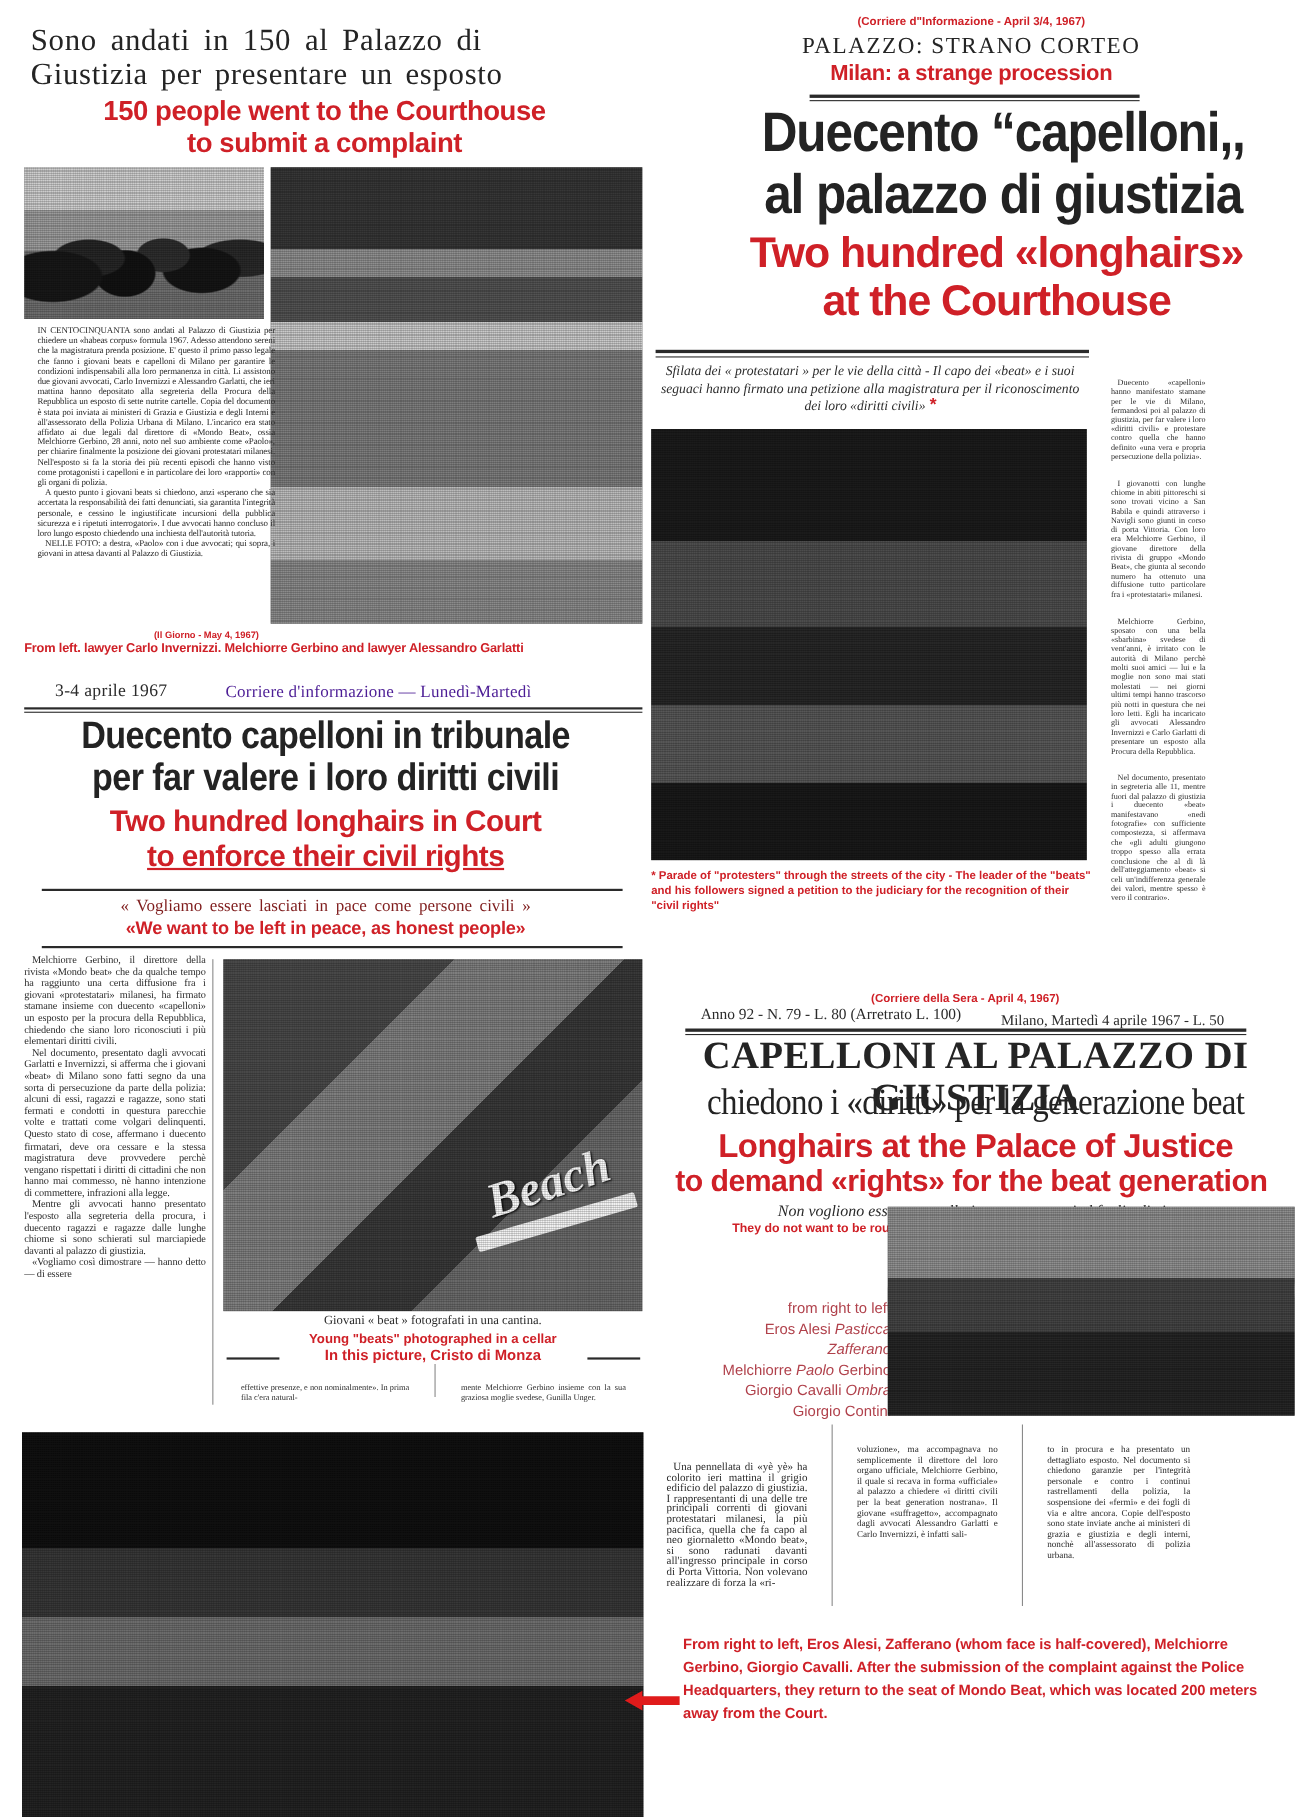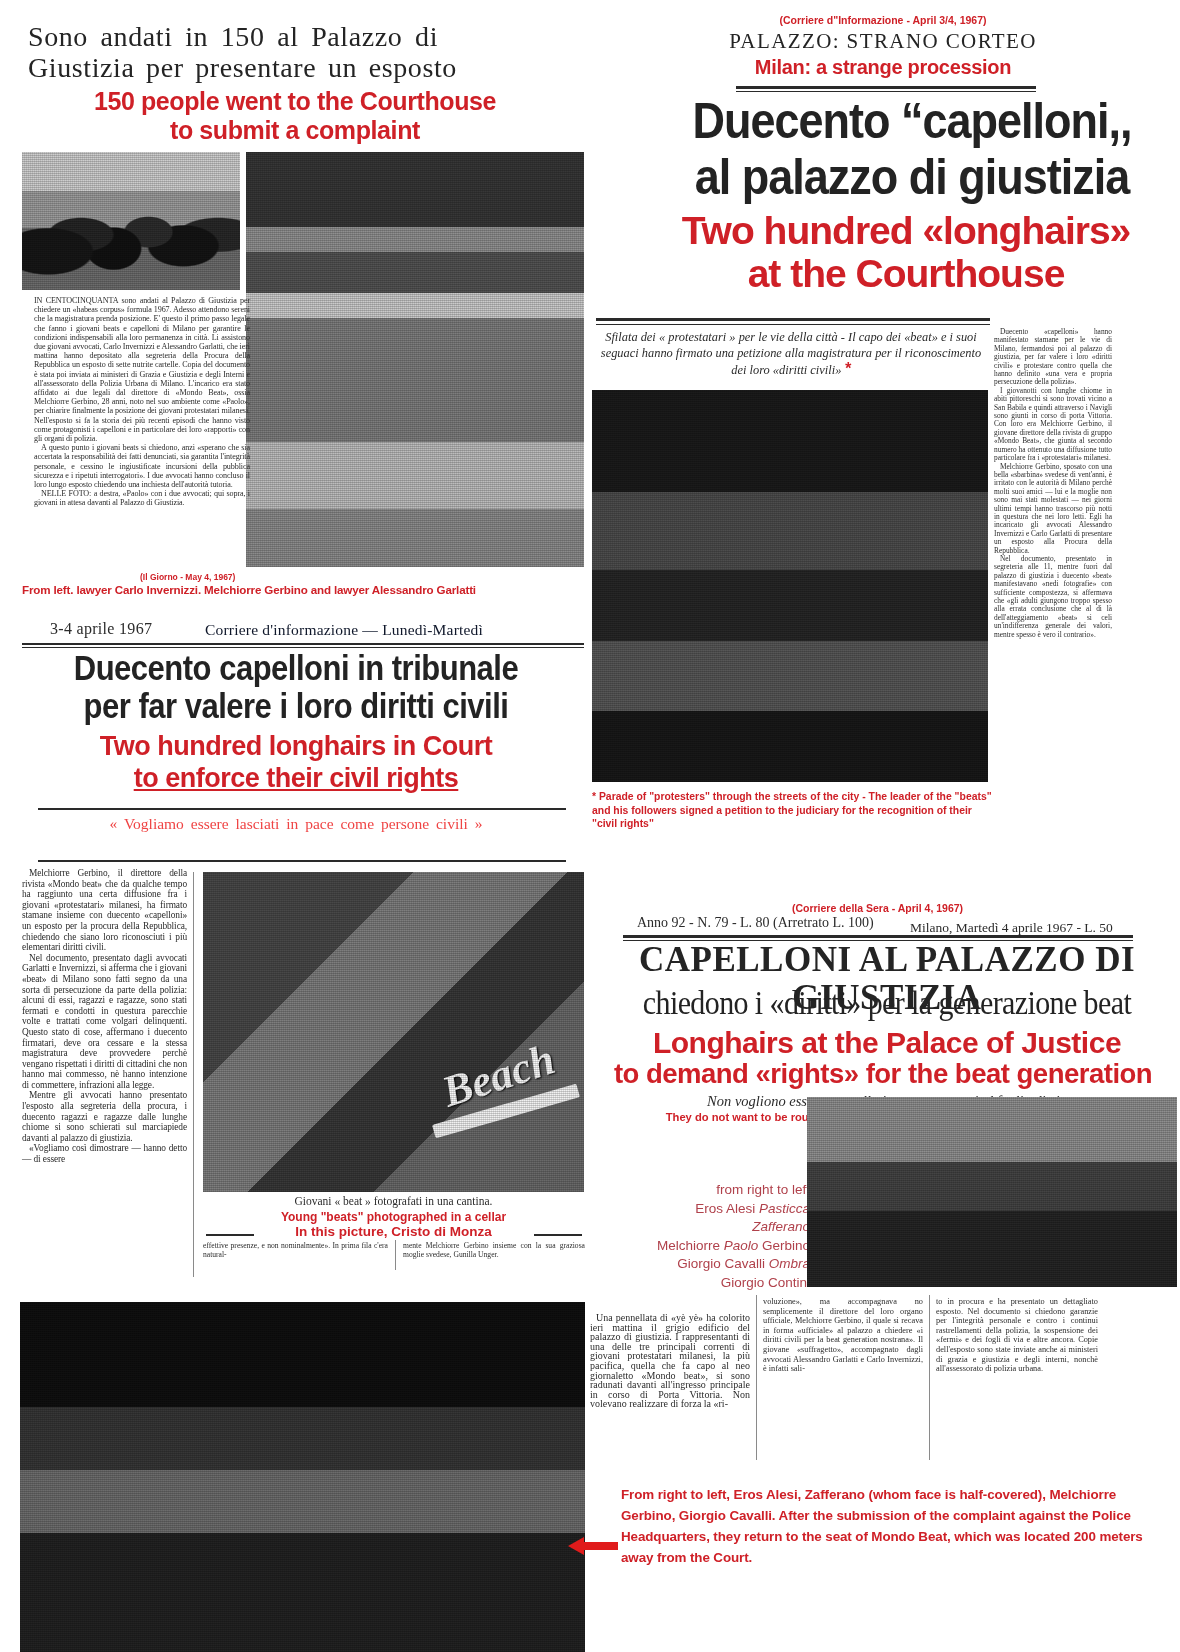--- a/index.html
+++ b/index.html
@@ -23,21 +23,21 @@
     color:#2b2b2b;letter-spacing:-0.1px;
     -webkit-hyphens:auto;hyphens:auto;
   }
   .body-col p{margin:0 0 0 0;text-indent:7px;}
 
   .tiny-col{
     font-family:"Liberation Serif",serif;
     font-size:7.6px;line-height:8.6px;text-align:justify;
     color:#2b2b2b;
   }
-  .tiny-col p{margin:0;text-indent:6px;}
+  .tiny-col p{margin:16px;text-indent:6px;}
 
   
   .photo{
     position:absolute;overflow:hidden;
     background:#6e6e6e;
     filter:contrast(1.05);
   }
   .photo .grain{
     position:absolute;inset:0;
     background-image:
@@ -108,34 +108,35 @@
     </div>
 
     <div class="abs redtxt" style="left:140px;top:572px;font-size:8.5px;">(Il Giorno - May 4, 1967)</div>
 
     <div class="abs redtxt" style="left:22px;top:583px;width:560px;font-size:11.6px;letter-spacing:-0.15px;">From left. lawyer Carlo Invernizzi. Melchiorre Gerbino and lawyer Alessandro Garlatti</div>
   </div>
 
   <div class="abs" style="left:0;top:610px;width:590px;height:690px;">
 
     <div class="abs serif" style="left:50px;top:10px;font-size:16px;color:#2b2b2b;letter-spacing:0.3px;">3-4 aprile 1967</div>
-    <div class="abs serif" style="left:205px;top:11px;font-size:15.5px;color:#0f172a;letter-spacing:0.2px;">Corriere d'informazione — Lunedì-Martedì</div>
+    <div class="abs serif" style="left:205px;top:11px;font-size:15.5px;color:#4c1d95;letter-spacing:0.2px;">Corriere d'informazione — Lunedì-Martedì</div>
 
     <div class="rule" style="left:22px;top:33px;width:562px;height:2px;"></div>
     <div class="rule" style="left:22px;top:37px;width:562px;height:1px;"></div>
 
     <div class="abs hl-slab center" style="left:16px;top:40px;width:560px;font-size:31px;line-height:33px;">Duecento capelloni in tribunale</div>
     <div class="abs hl-slab center" style="left:16px;top:78px;width:560px;font-size:31px;line-height:33px;">per far valere i loro diritti civili</div>
 
     <div class="abs redtxt center" style="left:16px;top:122px;width:560px;font-size:27px;line-height:29px;letter-spacing:-0.5px;">Two hundred longhairs in Court</div>
     <div class="abs redtxt center" style="left:16px;top:154px;width:560px;font-size:27px;line-height:29px;letter-spacing:-0.5px;text-decoration:underline;">to enforce their civil rights</div>
 
     <div class="rule" style="left:38px;top:198px;width:528px;height:2px;"></div>
 
-    <div class="abs serif center" style="left:16px;top:205px;width:560px;font-size:15.5px;color:#ef4444;word-spacing:3px;">« Vogliamo essere lasciati in pace come persone civili »</div>
+    <div class="abs serif center" style="left:16px;top:205px;width:560px;font-size:15.5px;color:#7f1d1d;word-spacing:3px;">« Vogliamo essere lasciati in pace come persone civili »</div>
+    <div class="abs redtxt center" style="left:16px;top:225px;width:560px;font-size:16.5px;letter-spacing:-0.2px;">«We want to be left in peace, as honest people»</div>
 
     <div class="rule" style="left:38px;top:250px;width:528px;height:2px;"></div>
 
     <div class="abs body-col" style="left:22px;top:258px;width:165px;height:410px;font-size:9.4px;line-height:10.6px;">
       <p>Melchiorre Gerbino, il direttore della rivista «Mondo beat» che da qualche tempo ha raggiunto una certa diffusione fra i giovani «protestatari» milanesi, ha firmato stamane insieme con duecento «capelloni» un esposto per la procura della Repubblica, chiedendo che siano loro riconosciuti i più elementari diritti civili.</p>
       <p>Nel documento, presentato dagli avvocati Garlatti e Invernizzi, si afferma che i giovani «beat» di Milano sono fatti segno da una sorta di persecuzione da parte della polizia: alcuni di essi, ragazzi e ragazze, sono stati fermati e condotti in questura parecchie volte e trattati come volgari delinquenti. Questo stato di cose, affermano i duecento firmatari, deve ora cessare e la stessa magistratura deve provvedere perchè vengano rispettati i diritti di cittadini che non hanno mai commesso, nè hanno intenzione di commettere, infrazioni alla legge.</p>
       <p>Mentre gli avvocati hanno presentato l'esposto alla segreteria della procura, i duecento ragazzi e ragazze dalle lunghe chiome si sono schierati sul marciapiede davanti al palazzo di giustizia.</p>
       <p>«Vogliamo così dimostrare — hanno detto — di essere</p>
     </div>
     <div class="vsep" style="left:193px;top:262px;height:405px;"></div>

